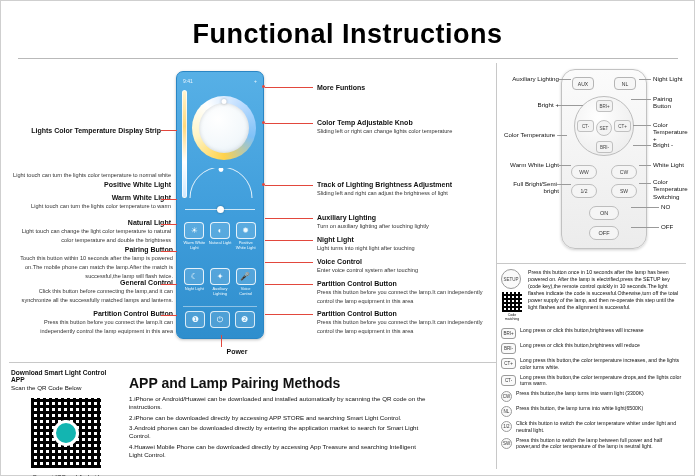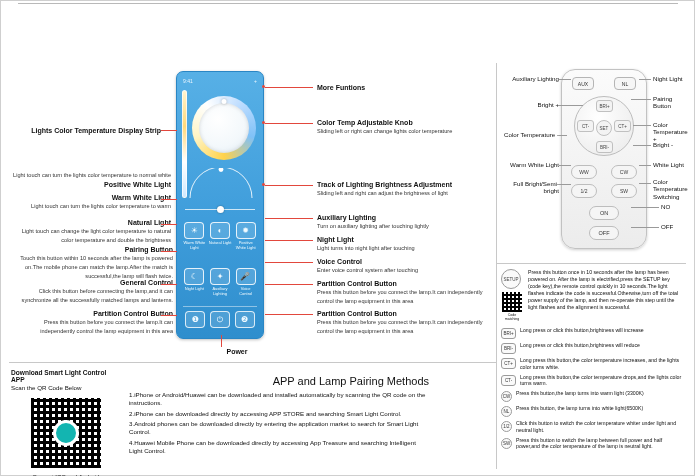--- a/index.html
+++ b/index.html
@@ -156,21 +156,21 @@
     position:relative;
     border:3px solid #fff;
   }
   .qrimg:after{
     content:""; position:absolute; left:50%; top:50%; width:20px;height:20px;
     transform:translate(-50%,-50%); border-radius:50%;
     background:#13b5b1; border:3px solid #fff;
   }
   .qrcap { font-size:6px; text-align:center; }
   .pairblock { position:absolute; left:120px; top:312px; width:300px; }
-  .pairblock h4 { margin:0 0 4px 0; font-size:11px; font-weight:normal;text-align:right; }
+  .pairblock h4 { margin:0 0 4px 0; font-size:14px; font-weight:bold; }
   .pairblock p { margin:0 0 2px 0; font-size:6.2px; line-height:1.35; }
 
   
   .right { position:absolute; left:492px; top:0; right:0; height:200px; }
   .remote {
     position:absolute; left:60px; top:6px; width:86px; height:180px;
     background:linear-gradient(180deg,#fbfbfb,#ececec);
     border:1px solid #c2c2c2; border-radius:14px;
     box-shadow:0 1px 3px rgba(0,0,0,.2);
   }
@@ -230,20 +230,21 @@
     background-blend-mode:multiply;margin:0 auto 1px;
   }
   .setuplab{ font-size:3.6px; }
   .setuptxt { font-size:5.2px; line-height:1.35; }
 </style>
 </head>
 <body>
 
 <div class="page">
 
+  <div class="title">Functional Instructions</div>
   <div class="title-rule"></div>
 
   <div class="body">
     <div class="vdiv"></div>
     <div class="hdiv"></div>
     <div class="hdiv2"></div>
 
     <div class="left">
 
       <div class="phone">

